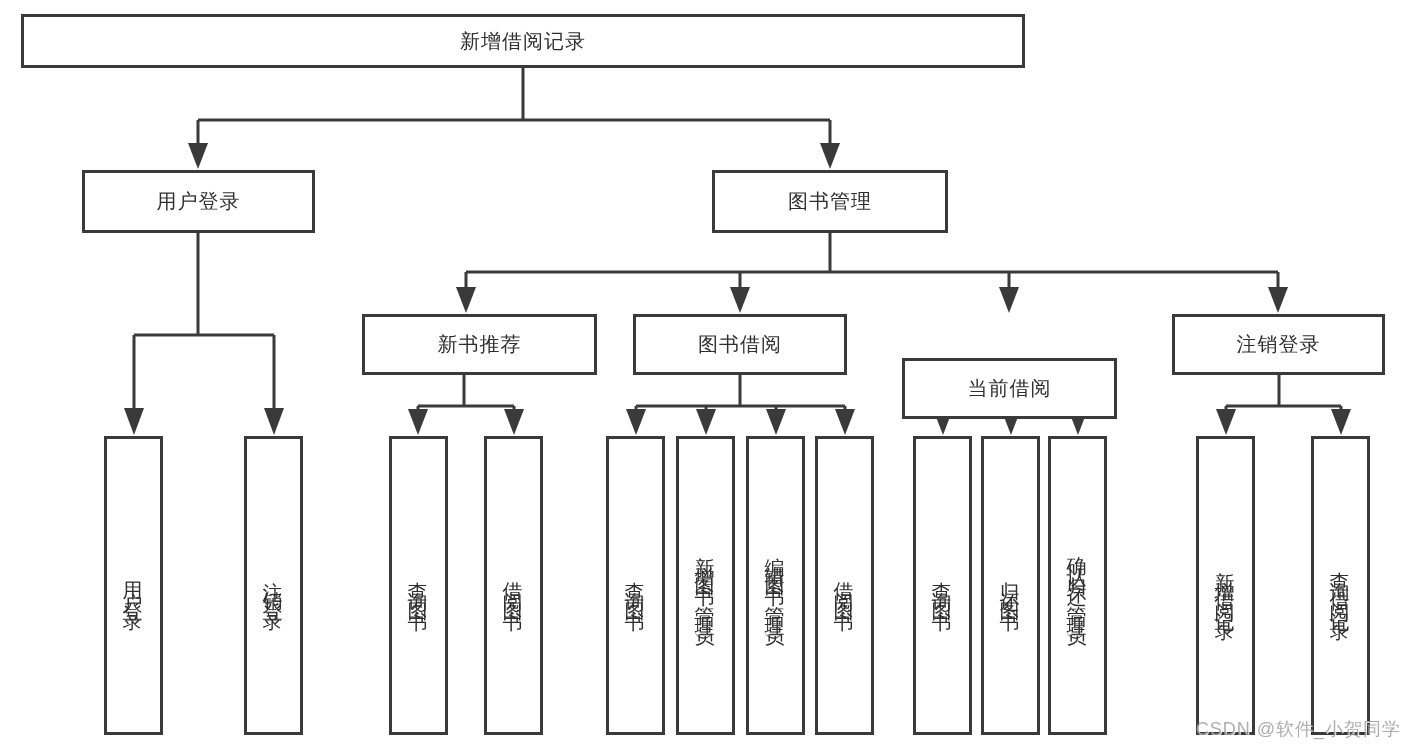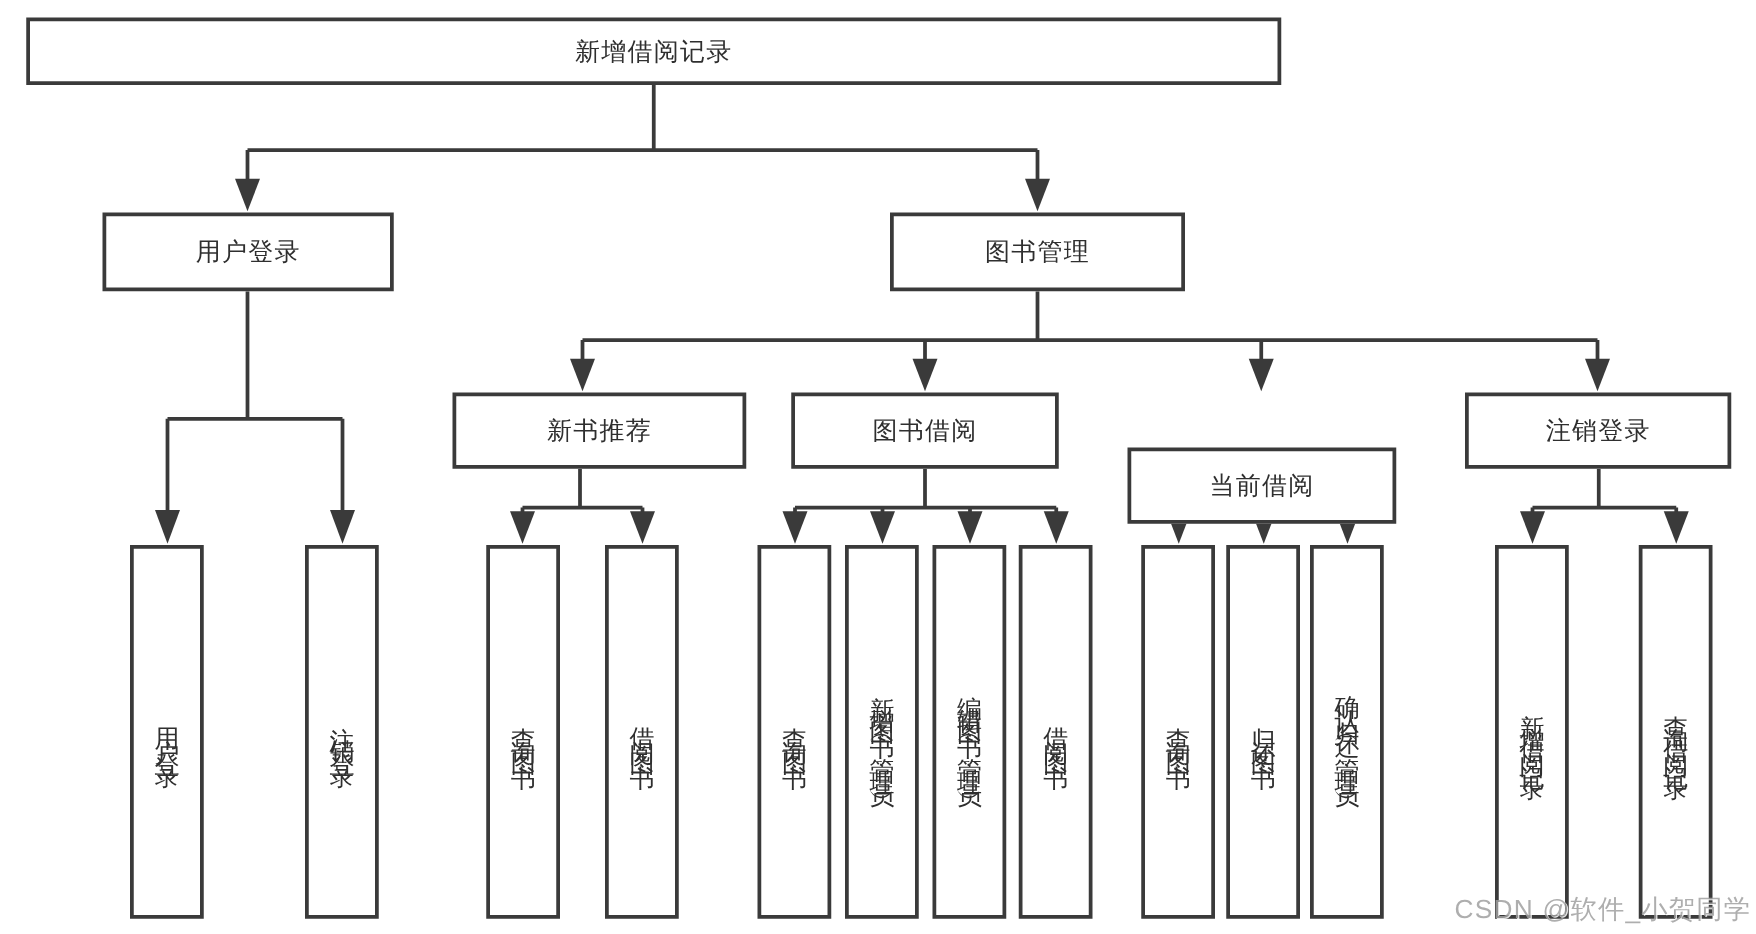--- a/index.html
+++ b/index.html
@@ -40,21 +40,21 @@
     writing-mode:vertical-rl;
     text-orientation:mixed;
     font-size:20px;
     letter-spacing:10px;
     color:var(--text);
     white-space:nowrap;
   }
   .watermark{
     position:absolute;
     right:4px;bottom:6px;
-    font-size:21px;
+    font-size:18px;
     color:var(--watermark);
     opacity:0.85;
     text-shadow:1px 1px 0 #ffffff;
     letter-spacing:1px;
     pointer-events:none;
   }
 </style>
 </head>
 <body>
 

